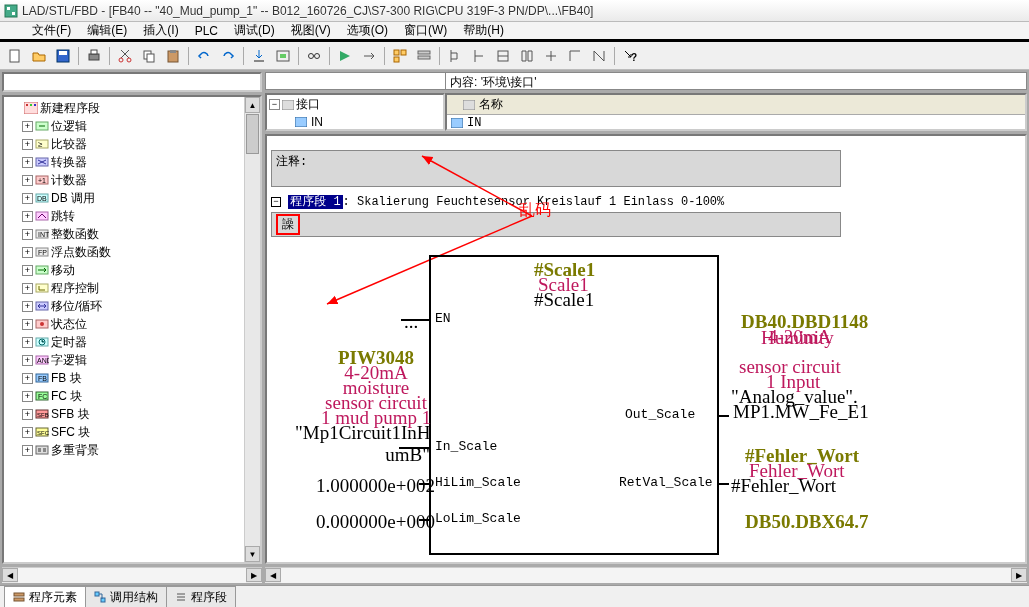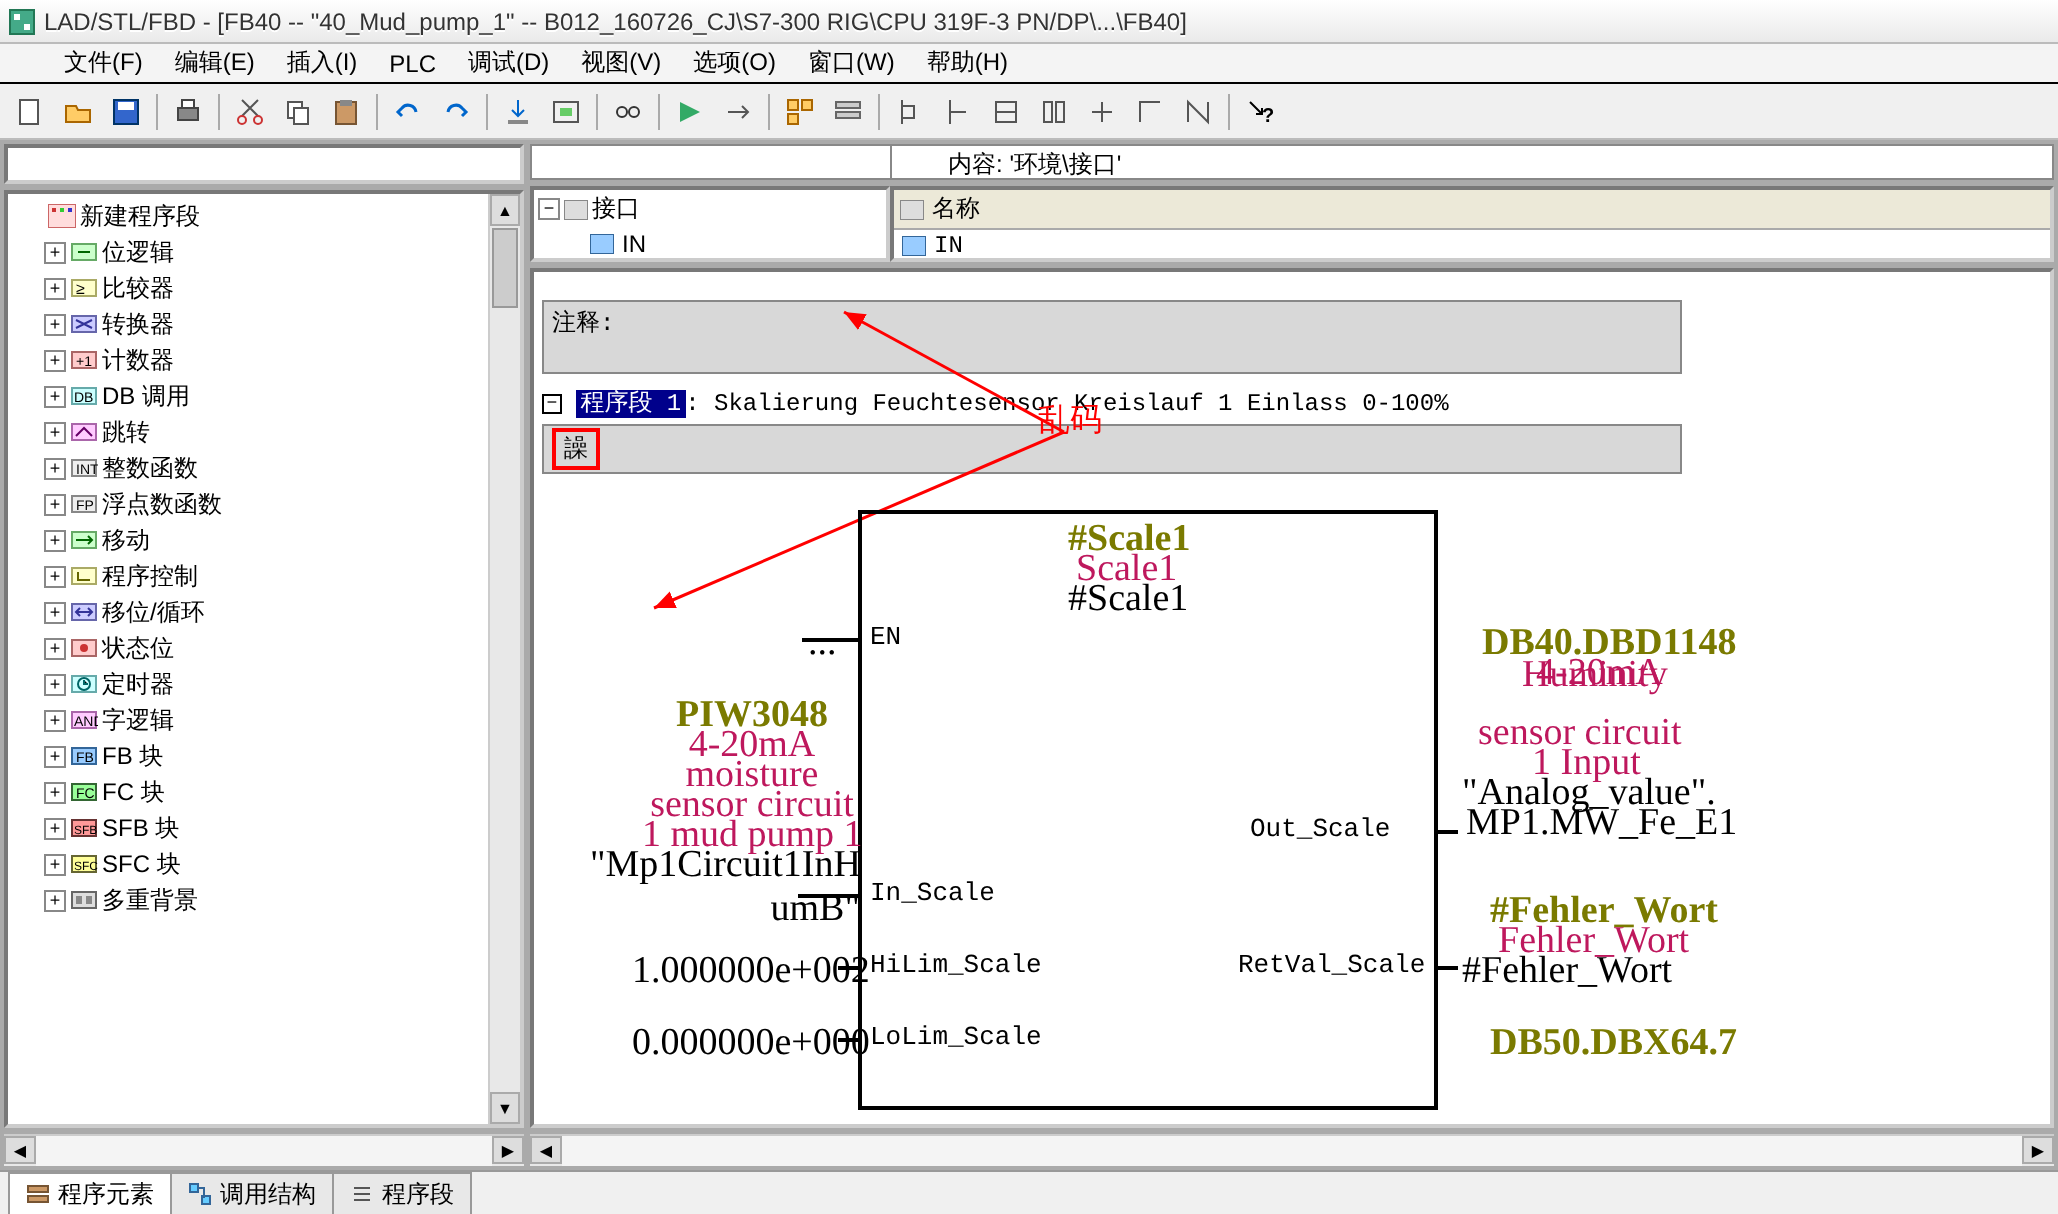--- a/index.html
+++ b/index.html
@@ -1,20 +1,20 @@
 <!DOCTYPE html>
 <html><head>
 <meta charset="utf-8">
 <style>
   * { box-sizing: border-box; margin: 0; padding: 0; }
   body { font-family: "Microsoft YaHei", SimSun, Arial, sans-serif; font-size: 12px; background: #f0f0f0; width: 1029px; height: 607px; overflow: hidden; display: flex; flex-direction: column; }
   .titlebar { background: linear-gradient(#fff,#eaeaea); height: 22px; display: flex; align-items: center; padding: 0 4px; border-bottom: 1px solid #bbb; gap: 4px; }
   .titlebar .icon { width: 14px; height: 14px; display: inline-flex; }
   .titlebar .title-text { color: #333; text-shadow: 0 1px #fff; }
-  .menubar { background: #f4f4f4; height: 20px; display: flex; align-items: center; padding: 0 4px; border-bottom: 1px solid #000000; }
+  .menubar { background: #f4f4f4; height: 20px; display: flex; align-items: center; padding: 0 4px; border-bottom: 3px solid #000000; }
   .menubar span { padding: 2px 8px; cursor: default; }
   .toolbar { background: #f0f0f0; height: 28px; display: flex; align-items: center; padding: 2px 4px; border-bottom: 1px solid #bbb; gap: 2px; }
   .tb-btn { width: 22px; height: 22px; display: inline-flex; align-items: center; justify-content: center; border: 1px solid transparent; border-radius: 2px; }
   .tb-sep { width: 1px; height: 18px; background: #aaa; margin: 0 2px; }
   .main { flex: 1; display: flex; background: #aaa; gap: 3px; padding: 2px; overflow: hidden; }
   .left-panel { width: 260px; display: flex; flex-direction: column; background: #aaa; gap: 3px; }
   .navbox1 { height: 20px; background: #fff; border: 2px inset #ccc; }
   .treebox { flex: 1; background: #fff; border: 2px inset #ccc; overflow: hidden; display: flex; }
   .tree-scroll { flex: 1; overflow-y: hidden; padding: 2px; }
   .tree-vscroll { width: 16px; background: #e8e8e8; border-left: 1px solid #ccc; display: flex; flex-direction: column; }
@@ -23,21 +23,21 @@
   .tree-item { display: flex; align-items: center; gap: 2px; height: 18px; padding-left: 16px; white-space: nowrap; }
   .tree-item.first { padding-left: 0; }
   .exp { width: 11px; height: 11px; border: 1px solid #888; display: inline-flex; align-items: center; justify-content: center; font-size: 9px; line-height: 9px; background: #fff; color: #000; }
   .tree-ico { width: 14px; height: 12px; display: inline-block; }
   .right-panel { flex: 1; display: flex; flex-direction: column; background: #aaa; gap: 3px; }
   .iface-row { height: 18px; background: #fff; border: 1px solid #888; display: flex; }
   .iface-row2 { display: flex; height: 38px; }
   .iface-left { width: 180px; background: #fff; border: 2px inset #ccc; }
   .iface-right { flex: 1; background: #fff; border: 2px inset #ccc; }
   .iface-cell { padding: 1px 2px; }
-  .iface-hdr { background: #ece9d8; border-bottom: 1px solid #aaa; display:flex; align-items:center; gap:4px; padding:1px 3px;}
+  .iface-hdr { background: #ece9d8; border-bottom: 1px solid #aaa; display:flex; align-items:center; gap:4px; padding:1px 16px;}
   .code-area { flex: 1; background: #fff; border: 2px inset #ccc; position: relative; overflow: hidden; font-family: "Courier New", monospace; }
   .code-inner { position: absolute; inset: 0; padding: 4px; }
   .fb-title { display:inline-block; border: 2px solid #f00; padding: 2px 6px; color: #000; font-family: "Courier New", monospace; }
   .comment-box { background: #d8d8d8; border: 1px solid #888; margin: 4px 0 4px 0; padding: 2px 4px; width: 570px; }
   .network-line { margin: 6px 0 2px 0; }
   .network-line .sq { display:inline-block; width:10px; height:10px; border:1px solid #000; text-align:center; line-height:8px; font-size:9px; vertical-align:middle; }
   .network-line .seg { color: #fff; background:#00008b; padding:0 2px; }
   .garbled-box { background:#d8d8d8; border:1px solid #888; padding:1px 4px; width:570px; }
   .garbled-inner { display:inline-block; border:2px solid #f00; padding:0 4px; }
   .fbd-area { position:relative; height:320px; margin-top:18px; }
@@ -458,21 +458,21 @@
     <div class="hscroll">
       <div class="scroll-btn">◀</div>
       <div class="track"></div>
       <div class="scroll-btn">▶</div>
     </div>
   </div>
 
   <div class="right-panel">
     <div class="iface-row">
       <div style="width:180px; border-right:1px solid #888;"></div>
-      <div style="flex:1; padding:1px 4px;margin-left:24px;">
+      <div style="flex:1; padding:1px 4px;">
         <span>内容:</span>
         <span>'环境\接口'</span>
       </div>
     </div>
     <div class="iface-row2">
       <div class="iface-left">
         <div class="iface-cell" style="display:flex; align-items:center; gap:2px;">
           <span class="exp">−</span>
           <span>
               <svg width="12" height="10">

